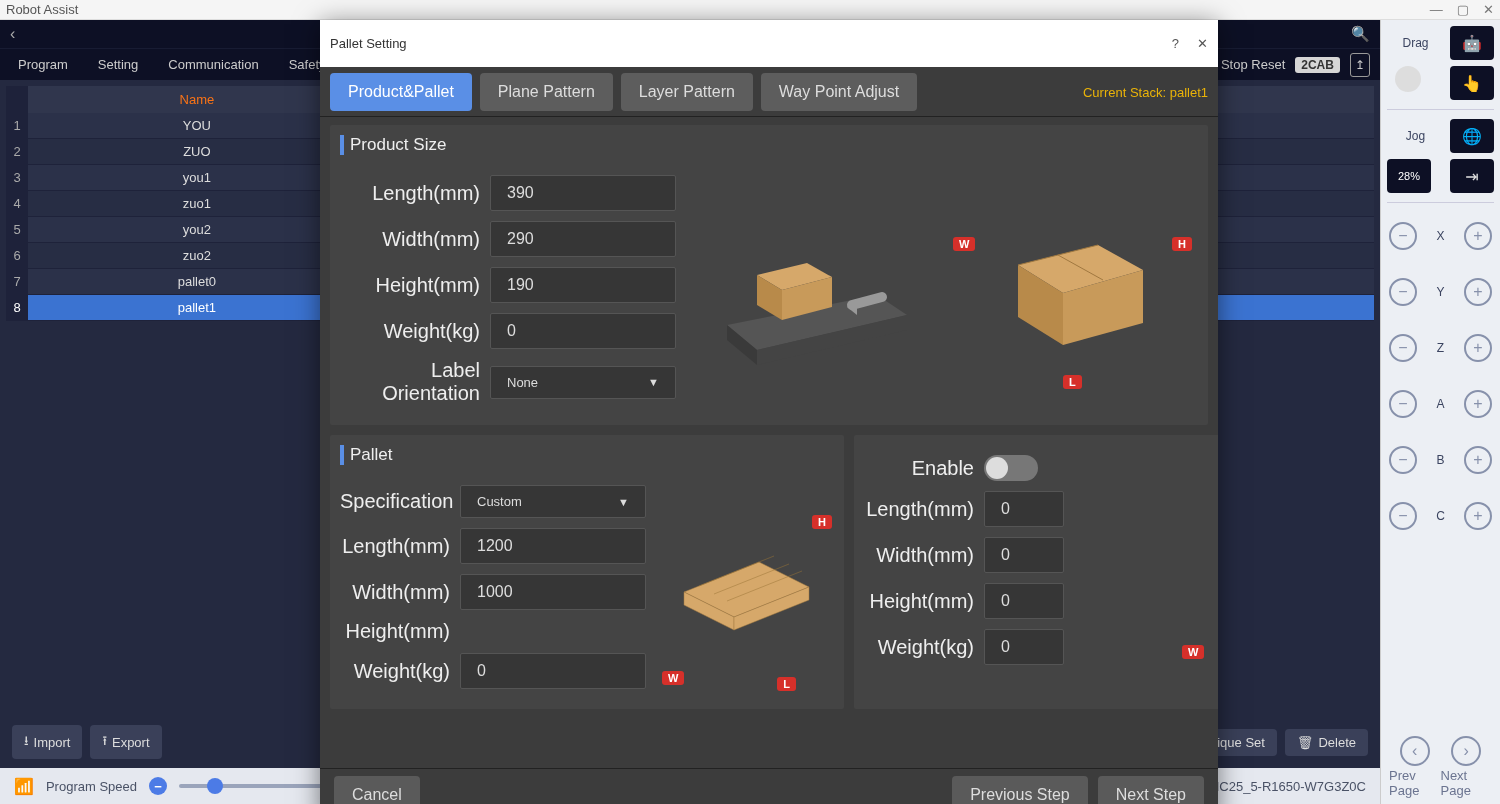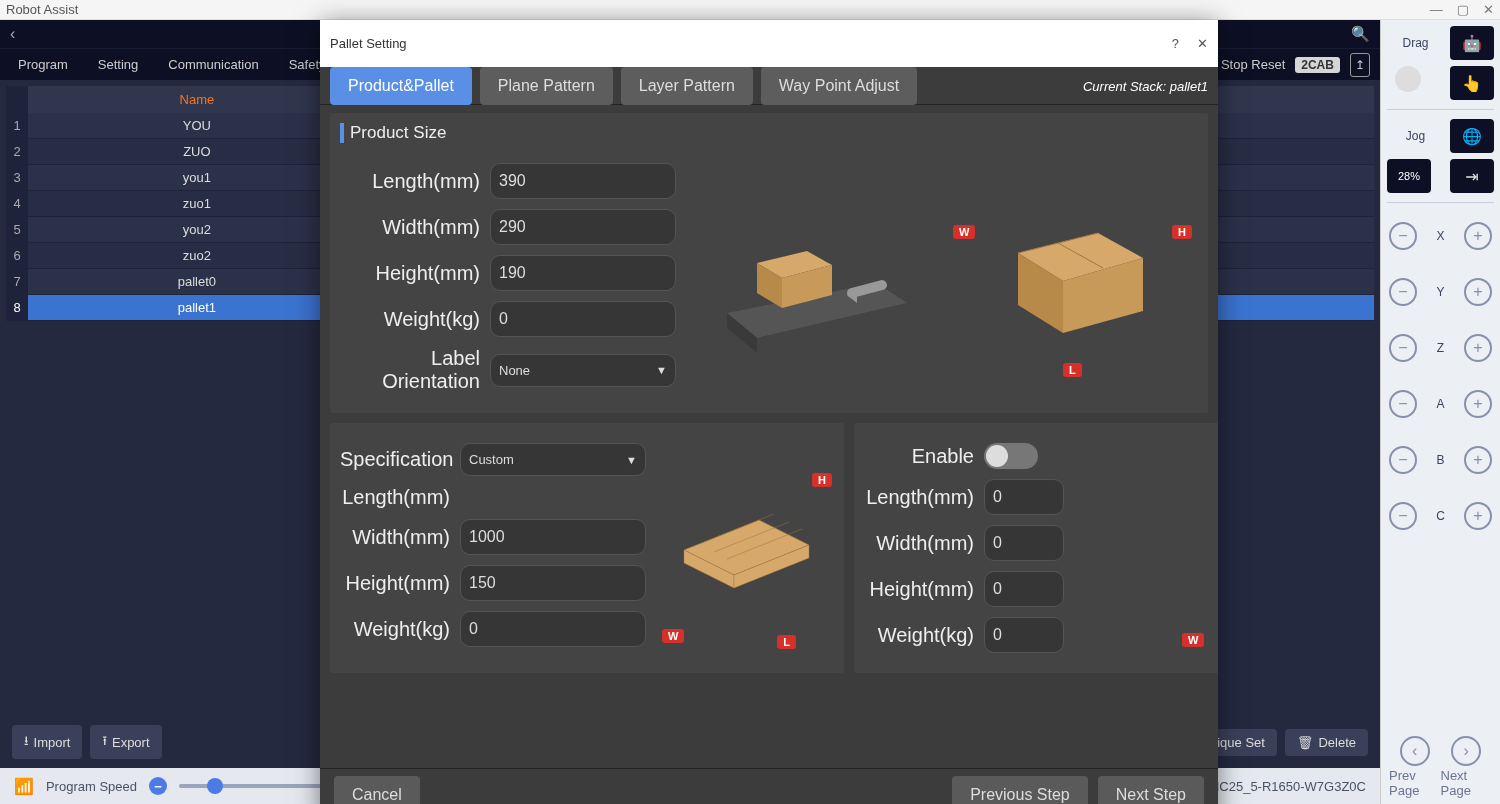--- a/index.html
+++ b/index.html
@@ -62,34 +62,34 @@
   .right-panel .axis-lbl { color:#3b4460;font-size:12px;}
   .right-panel .divider { width:100%; height:1px; background:#ccd; margin:3px 0;}
   .right-panel .pager { display:flex; justify-content:space-between; width:100%; margin-top:auto; padding:4px 2px 0;}
   .right-panel .pagebtn { display:flex; flex-direction:column; align-items:center; gap:2px; color:#6b7490; font-size:9px;}
   .right-panel .pagebtn .circle { width:30px;height:30px;}
 
   
   .modal { position:absolute; top:0; left:320px; width:898px; height:800px; background:#3c3c3c; box-shadow:0 4px 24px rgba(0,0,0,.5); z-index:100; display:flex; flex-direction:column; color:#ddd;}
   .modal-titlebar { height:47px; background:#fff; color:#333; display:flex; align-items:center; justify-content:space-between; padding:0 10px; font-size:14px;}
   .modal-titlebar .r { display:flex; gap:18px; color:#555; font-size:15px;}
-  .modal-tabs { height:38px; background:#3c3c3c; display:flex; align-items:center; gap:8px; padding:0 10px; border-bottom:1px solid #222;}
+  .modal-tabs { height:50px; background:#3c3c3c; display:flex; align-items:center; gap:8px; padding:0 10px; border-bottom:1px solid #222;}
   .modal-tabs .tab { background:#5d5d5d; color:#ddd; padding:10px 18px; border-radius:4px; font-size:16px; cursor:pointer;}
   .modal-tabs .tab.active { background:#5a8fe6; color:#fff;}
-  .modal-tabs .stacklbl { margin-left:auto; font-size:17px; color:#ffffff;font-style:italic;}
+  .modal-tabs .stacklbl { margin-left:auto; font-size:17px; color:#eab308;}
   .modal-body { flex:1; overflow:auto; padding:8px 10px; display:flex; flex-direction:column; gap:10px;}
   .panel { background:#444; border-radius:2px; padding:10px;}
   .panel-title { display:flex; align-items:center; gap:6px; font-size:17px; color:#eee; margin-bottom:10px;}
   .panel-title::before { content:""; display:block; width:4px; height:20px; background:#5a8fe6;}
   .panel-grid2 { display:flex; gap:10px;}
   .panel-grid2 > .panel { flex:1;}
   .form-row { display:flex; align-items:center; gap:10px; margin:10px 0;}
   .form-row label { width:140px; text-align:right; font-size:20px; color:#eee;}
   .form-row label.sm { width:110px;}
-  .form-row input, .form-row .select { flex:0 0 186px; width:186px; background:#363636; border:1px solid #555; color:#ddd; padding:8px 8px; font-size:16px; border-radius:10px;}
+  .form-row input, .form-row .select { flex:0 0 186px; width:186px; background:#363636; border:1px solid #555; color:#ddd; padding:8px 16px; font-size:16px; border-radius:2px;}
   .form-row .select { display:flex; justify-content:space-between; align-items:center;}
   .form-row .select .arw { font-size:11px;}
   .panel .illus { flex:1; display:flex; align-items:center; justify-content:center; min-width:180px;}
   .productsize-flex { display:flex; gap:10px;}
   .productsize-flex .fields { flex:0 0 auto;}
   .productsize-flex .illus { flex:1;}
 
   .toggle { width:54px;height:26px;background:#777;border-radius:13px;position:relative;}
   .toggle .knob { position:absolute; top:2px; left:2px; width:22px;height:22px;border-radius:50%;background:#ddd;}
 
@@ -372,39 +372,40 @@
             </svg>
             <span class="redtag" style="position:absolute;left:6px;top:72px;">W</span>
             <span class="redtag" style="position:absolute;left:116px;bottom:26px;">L</span>
             <span class="redtag" style="position:absolute;right:6px;top:72px;">H</span>
           </div>
         </div>
       </div>
 
       <div class="panel-grid2">
         <div class="panel">
+          <div class="panel-title">Pallet</div>
           <div style="display:flex;gap:8px;">
             <div>
               <div class="form-row">
                   <label class="sm">Specification</label>
                 <div class="select">
                     <span>Custom</span>
                     <span class="arw">▼</span>
                   </div>
               </div>
               <div class="form-row">
                   <label class="sm">Length(mm)</label>
+                  <input value="1200" style="">
                 </div>
               <div class="form-row">
                   <label class="sm">Width(mm)</label>
                   <input value="1000" style="">
                 </div>
               <div class="form-row">
                   <label class="sm">Height(mm)</label>
-                  <input value="150" style="">
                 </div>
               <div class="form-row">
                   <label class="sm">Weight(kg)</label>
                   <input value="0" style="">
                 </div>
             </div>
             <div class="illus" style="position:relative;">
               <svg width="150" height="130" viewBox="0 0 150 130">
                 <g fill="#d6a86a" stroke="#a07840" stroke-width="0.5">
                   <polygon points="15,70 90,40 140,65 65,95"></polygon>

